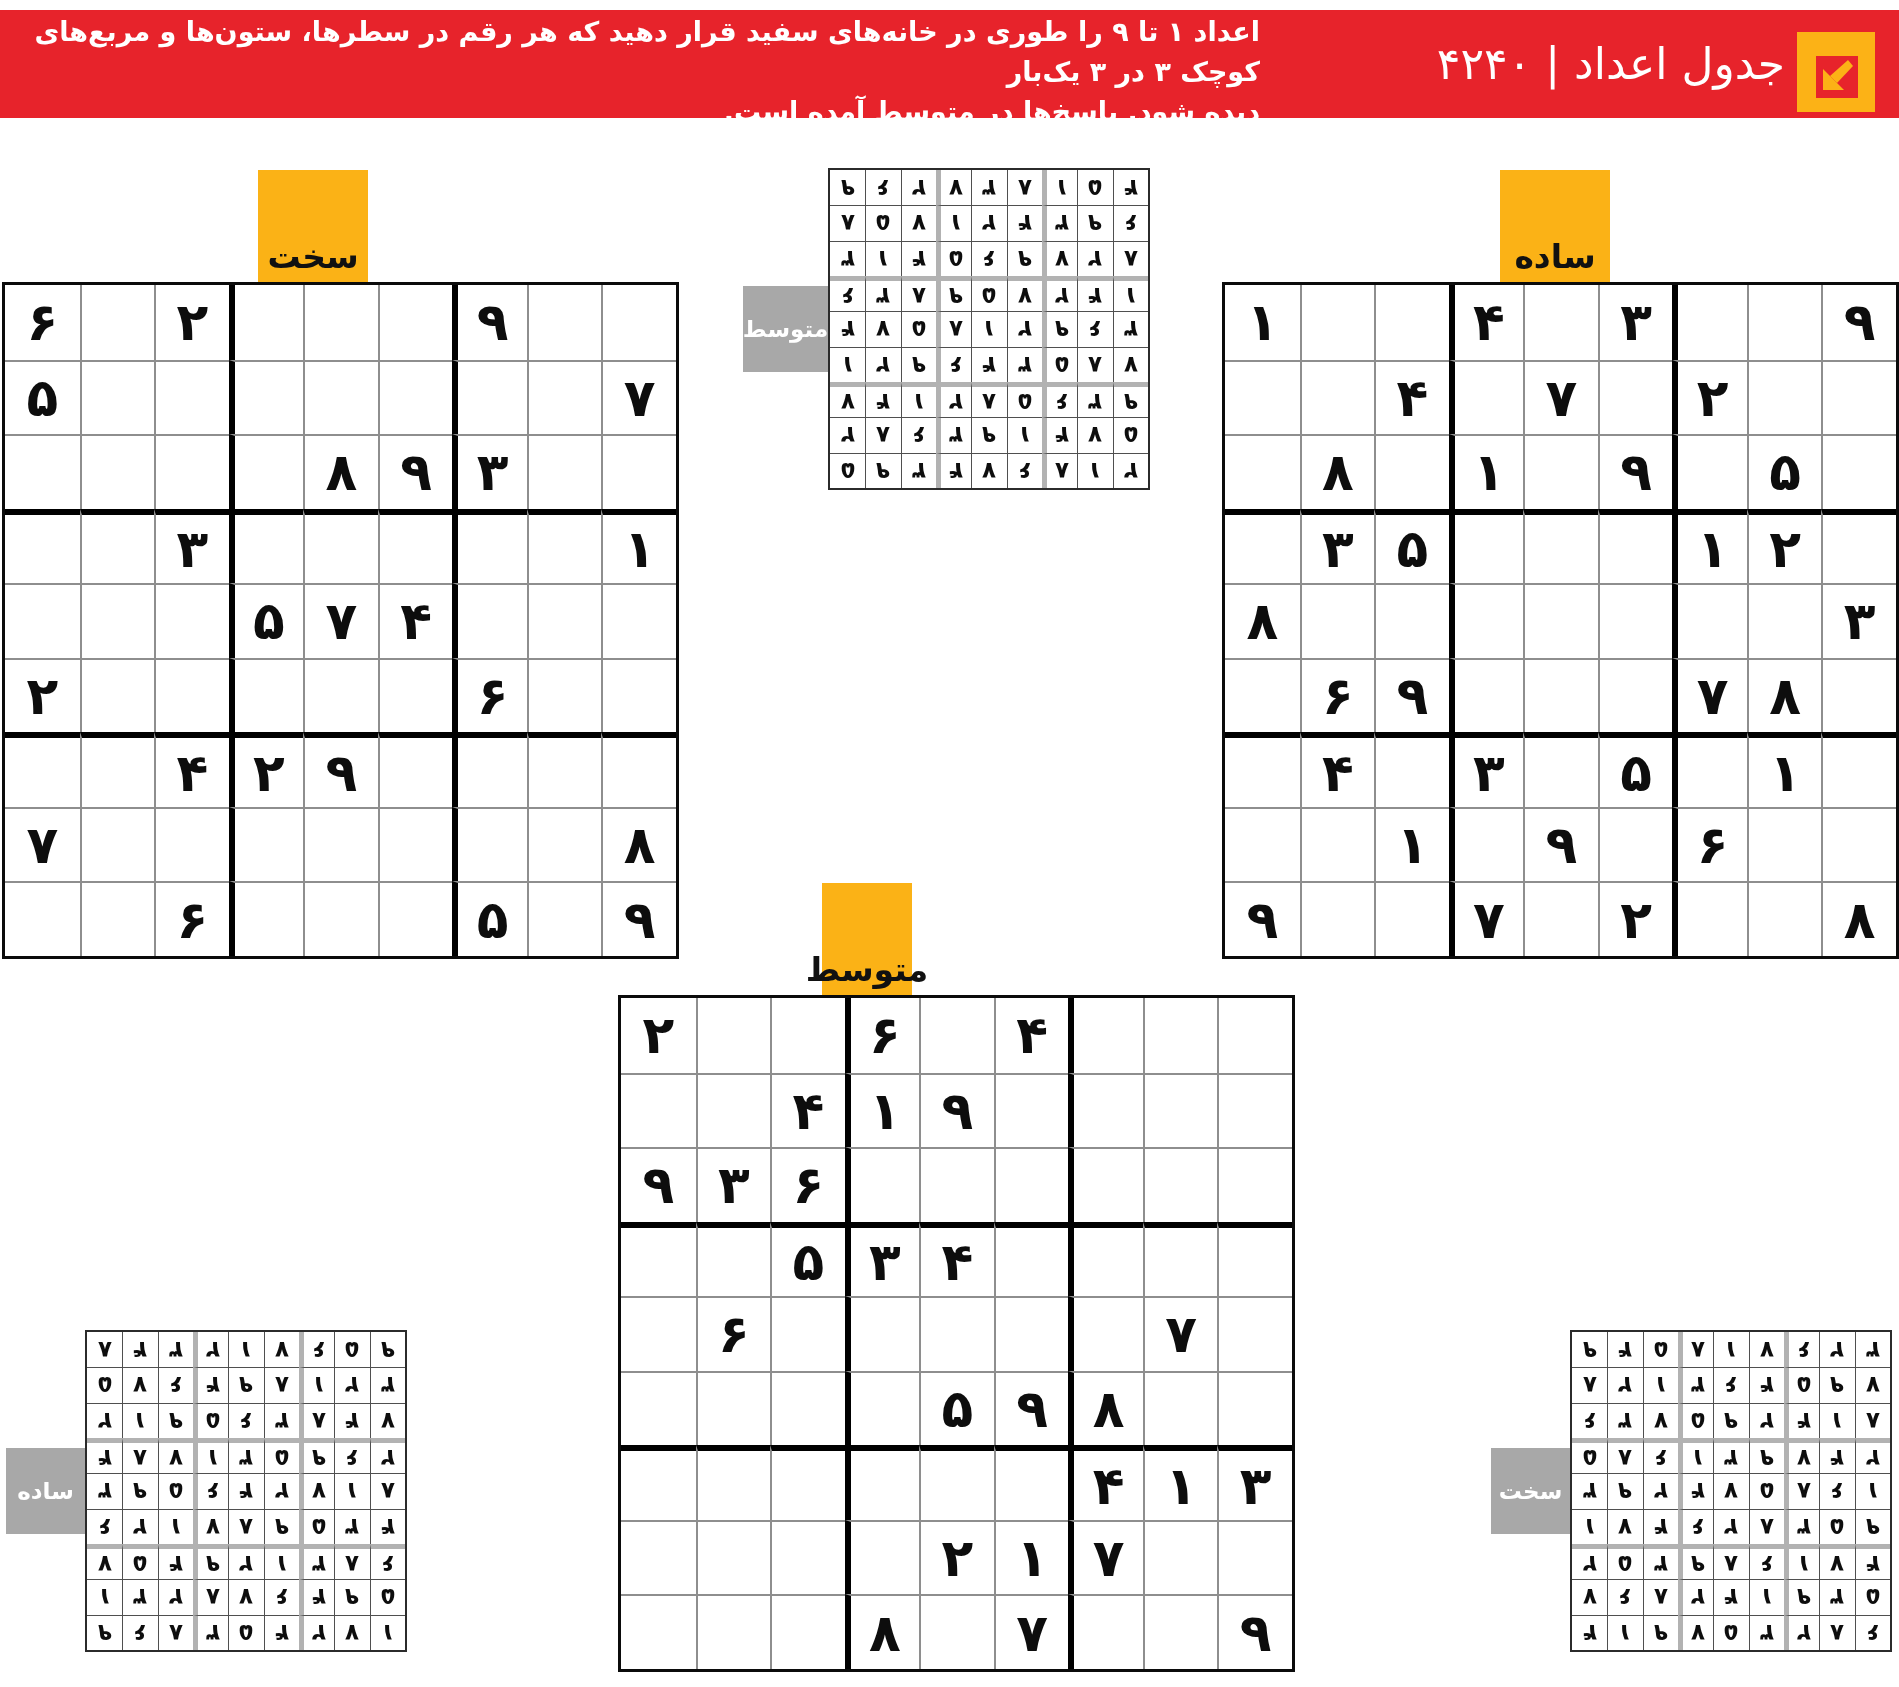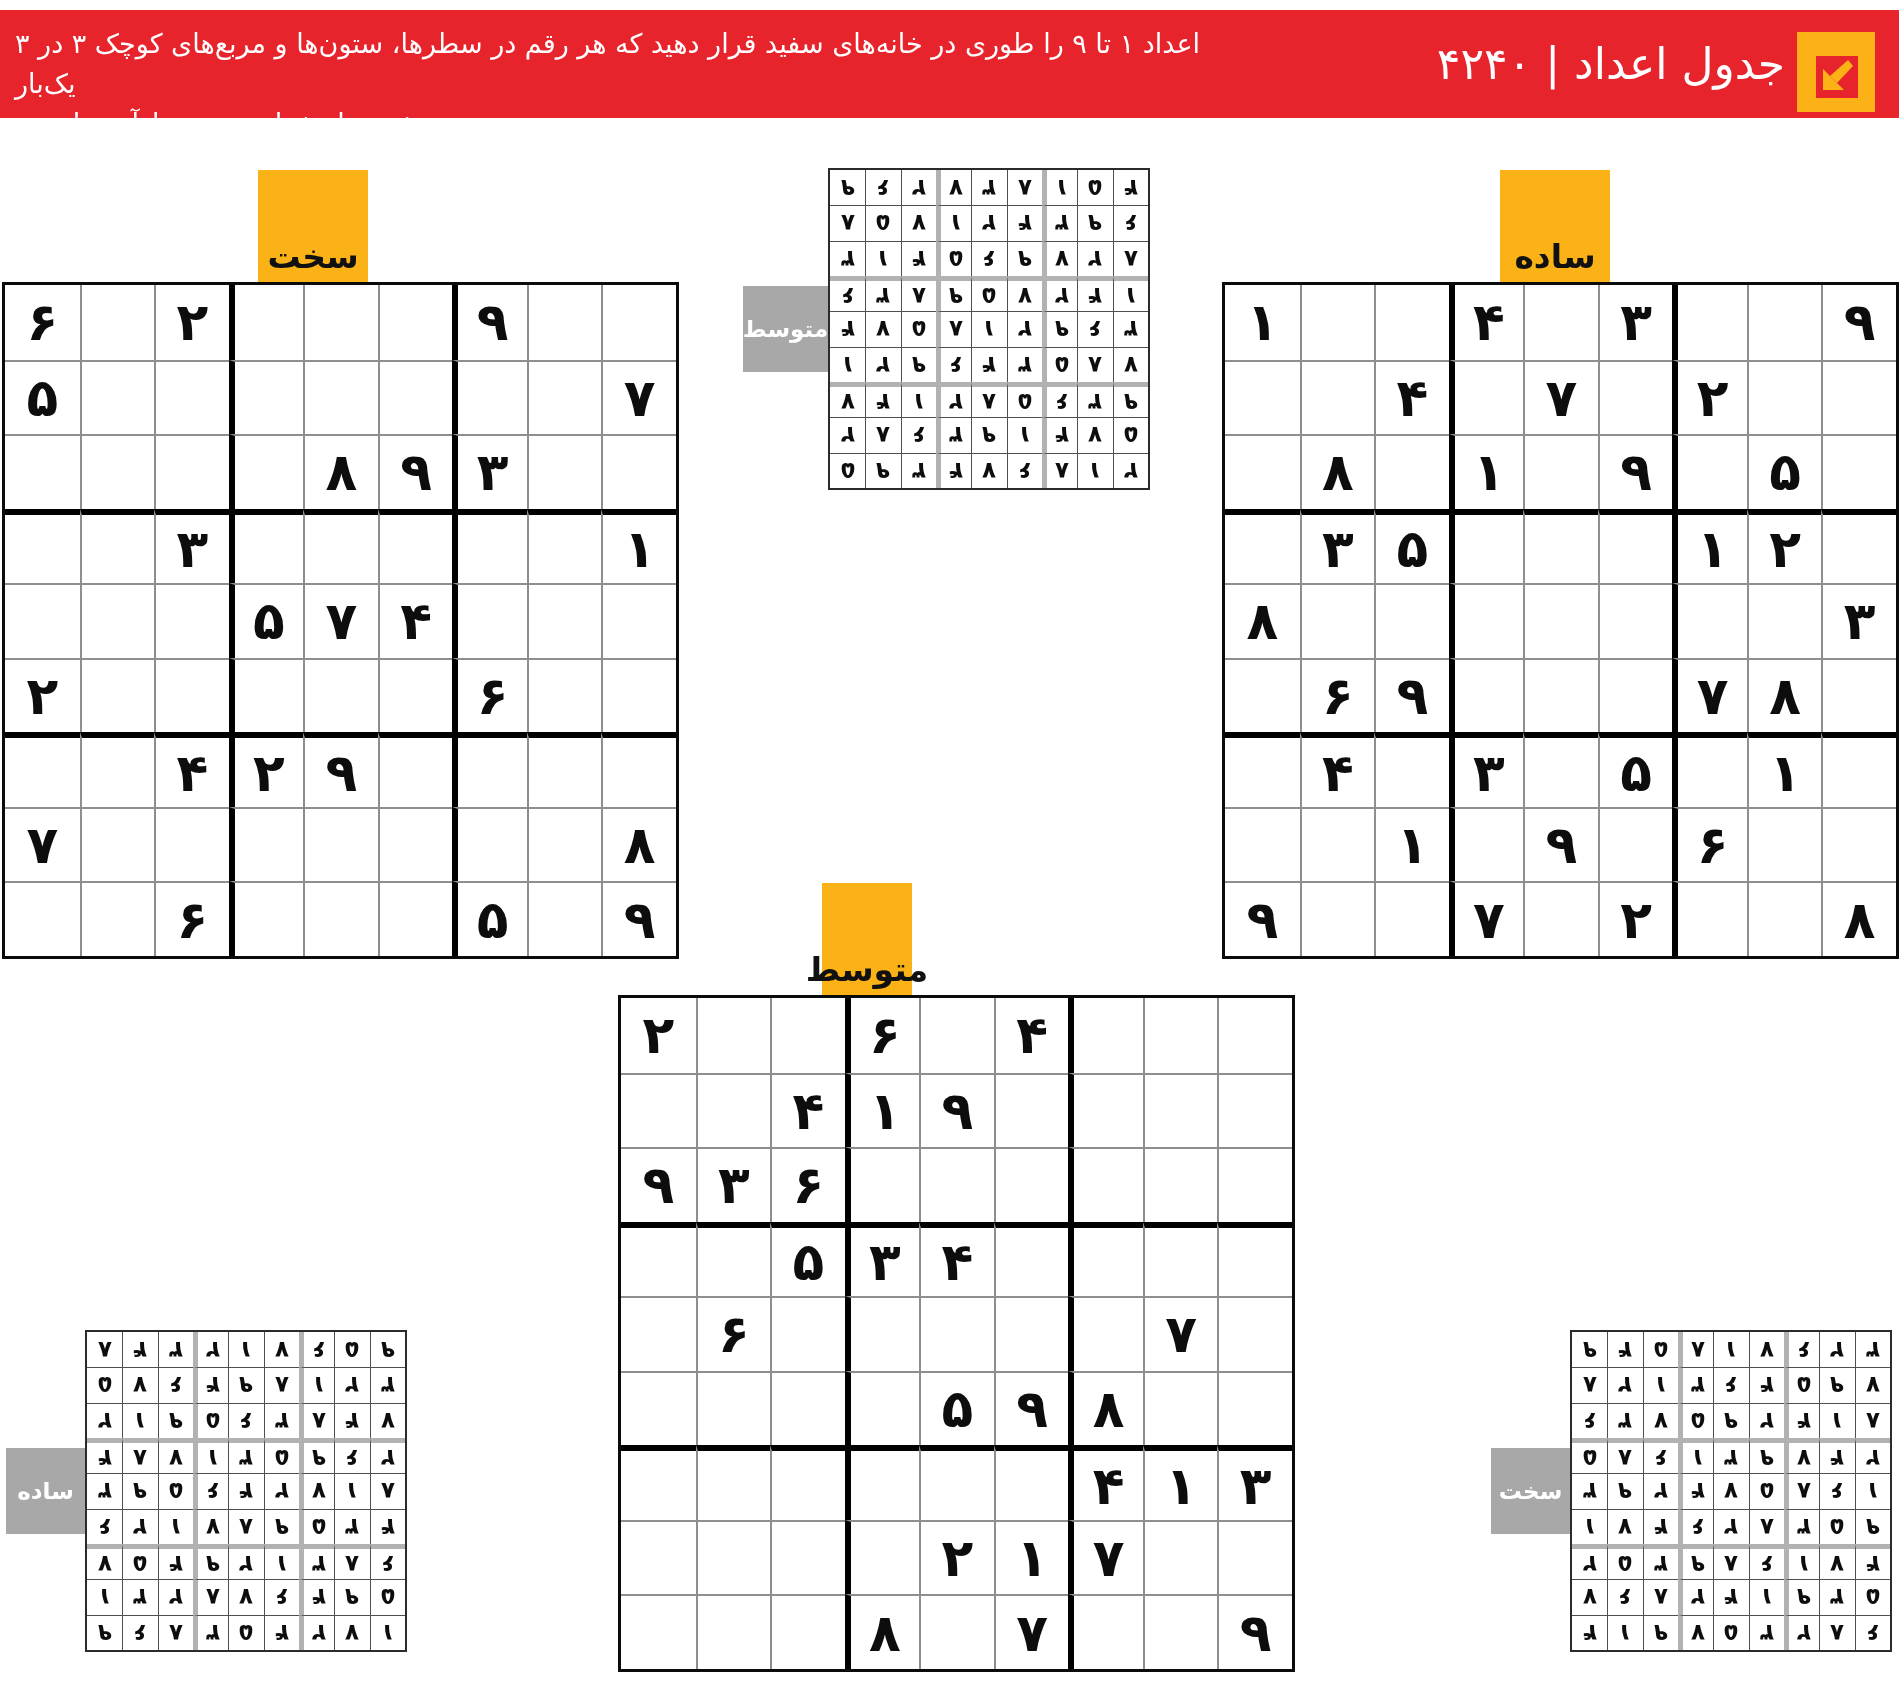--- a/index.html
+++ b/index.html
@@ -4,23 +4,23 @@
 <style>
   html,body{margin:0;padding:0;background:#fff;}
   #canvas{position:relative;width:1899px;height:1687px;background:#fff;overflow:hidden;
           font-family:"DejaVu Sans",sans-serif;}
 
   
   .header-bar{position:absolute;left:0;top:10px;width:1899px;height:108px;background:#e7232b;}
   .masthead-logo{position:absolute;top:22px;right:24px;width:78px;height:80px;}
   .header-title{position:absolute;top:0;right:114px;height:108px;line-height:108px;
                 color:#fff;font-size:44px;direction:rtl;white-space:nowrap;}
-  .header-instructions{position:absolute;left:15px;top:14px;width:1245px;height:84px;
-                color:#fff;font-weight:normal;font-size:27px;line-height:40px;
-                direction:rtl;text-align:left;}
+  .header-instructions{position:absolute;left:15px;top:2px;width:1245px;height:84px;
+                color:#fff;font-weight:bold;font-size:27px;line-height:40px;
+                direction:rtl;text-align:right;}
 
   
   .difficulty-tag{position:absolute;width:110px;height:112px;background:#fbb216;
                 direction:rtl;display:flex;align-items:flex-end;justify-content:center;}
   .difficulty-tag span{font-size:33px;font-weight:bold;color:#111;padding-bottom:6px;}
   #tag-hard{left:258px;top:170px;}
   #tag-easy{left:1500px;top:170px;}
   #tag-medium{left:822px;top:883px;width:90px;height:112px;}
 
   

